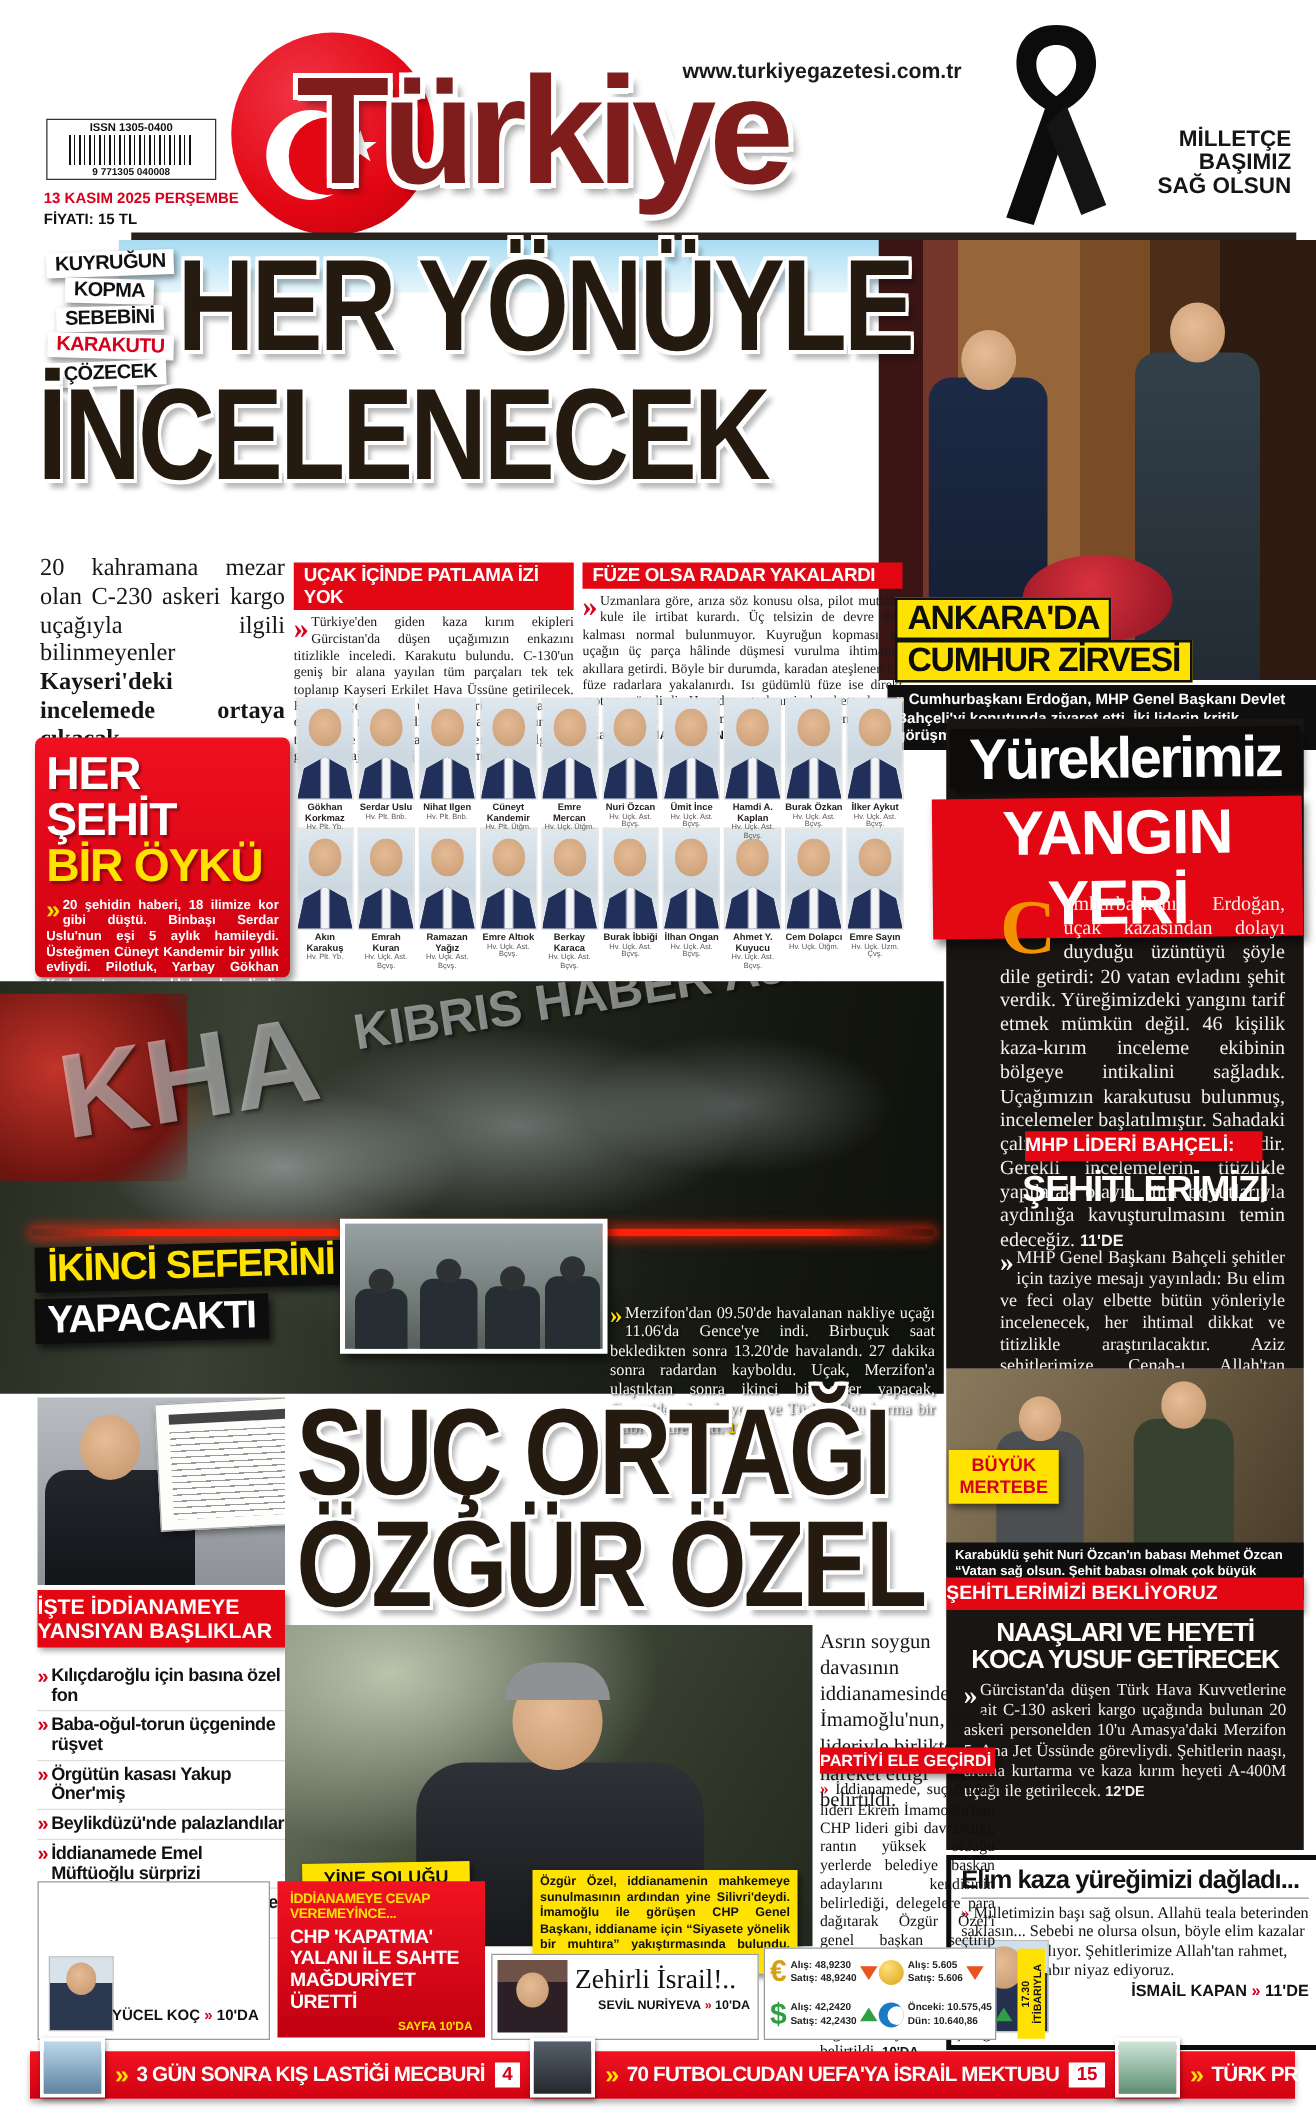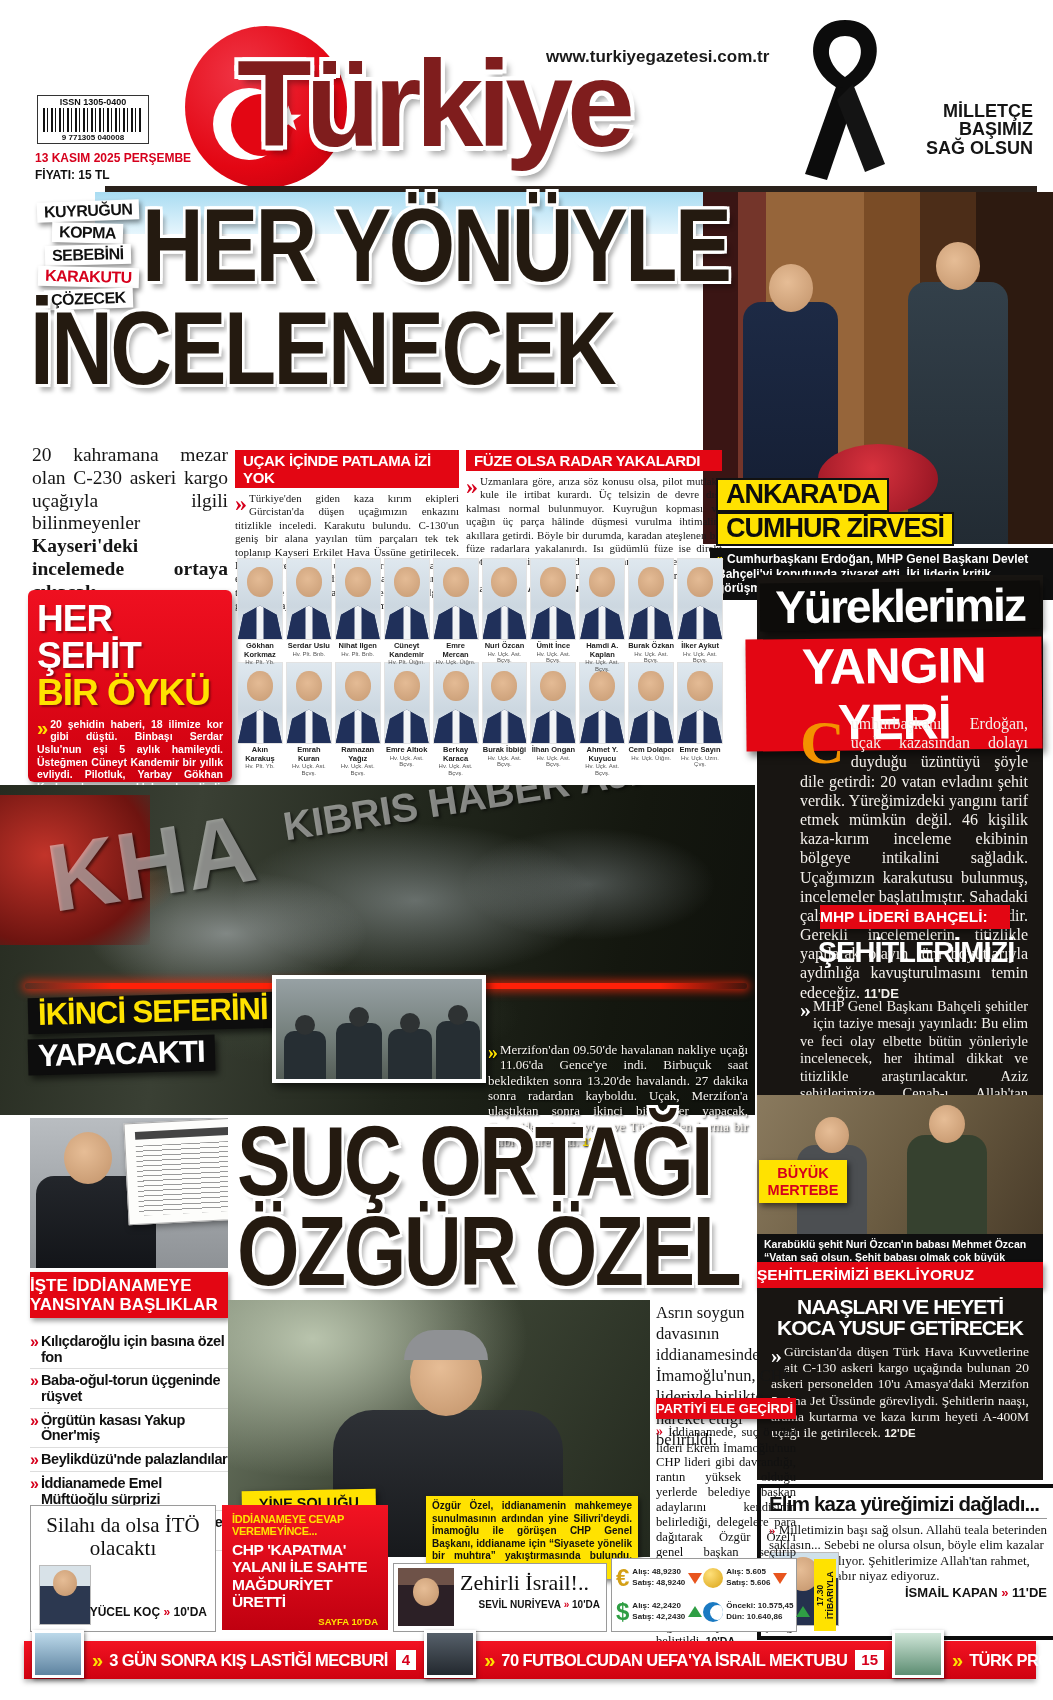--- a/index.html
+++ b/index.html
@@ -5,21 +5,21 @@
   html,body{margin:0;padding:0;background:#e9e9e9;}
   #page{position:relative;width:1053px;height:1700px;background:#fff;overflow:hidden;
         font-family:"Liberation Sans","DejaVu Sans",sans-serif;color:#111;}
   .abs{position:absolute;}
   .serif{font-family:"Liberation Serif","DejaVu Serif",serif;}
   .w900{font-weight:900;}
   .outl{text-shadow:-3px -3px 0 #fff,3px -3px 0 #fff,-3px 3px 0 #fff,3px 3px 0 #fff,0 -3px 0 #fff,0 3px 0 #fff,-3px 0 0 #fff,3px 0 0 #fff,6px 7px 5px rgba(0,0,0,.28);}
   .hl{font-weight:900;color:#241a10;line-height:.92;letter-spacing:-3px;transform:scaleX(.82);transform-origin:0 0;white-space:nowrap;}
   .q{color:#d6001c;font-weight:900;}
   
-  .barcode{border:1px solid #333;background:#fff;font-size:9px;font-weight:700;text-align:center;padding:1px 3px;}
+  .barcode{border:1px solid #333;background:#fff;font-size:9px;font-weight:700;text-align:center;padding:1px 15px;}
   .bars{height:24px;background:repeating-linear-gradient(90deg,#111 0 2px,#fff 2px 4px,#111 4px 5px,#fff 5px 8px);margin:1px 2px;}
   .logo-circle{width:162px;height:162px;border-radius:50%;background:radial-gradient(circle at 35% 30%,#f03545,#e30613 60%,#b9000d);}
   .logo-text{font-size:122px;font-weight:900;color:#7f1d1d;letter-spacing:-6px;
      text-shadow:-4px -4px 0 #fff,4px -4px 0 #fff,-4px 4px 0 #fff,4px 4px 0 #fff,0 5px 0 #fff,6px 8px 6px rgba(0,0,0,.35);}
   .crescent{width:72px;height:72px;border-radius:50%;background:#fff;}
   .crescent:after{content:"";position:absolute;left:18px;top:6px;width:62px;height:62px;border-radius:50%;background:#e30613;}
   .mourn{font-size:18px;font-weight:900;text-align:right;line-height:1.02;color:#151515;}
   
   .badge-line{background:#fff;box-shadow:2px 3px 5px rgba(0,0,0,.45);font-weight:900;font-size:16px;
       padding:1px 7px;margin:1px 0;display:inline-block;letter-spacing:-0.5px;}
@@ -454,21 +454,20 @@
 
   <div class="abs serif" style="left:656px;top:1302px;width:140px;font-size:16.5px;line-height:1.28;color:#151515;">Asrın soygun davasının iddianamesinde İmamoğlu'nun, CHP lideriyle birlikte hareket ettiği belirtildi.</div>
   <div class="abs redkick" style="left:656px;top:1398px;width:140px;font-size:13px;padding:3px 0;">PARTİYİ ELE GEÇİRDİ</div>
   <div class="abs serif" style="left:656px;top:1424px;width:140px;font-size:12.6px;line-height:1.18;text-align:justify;">
     <span class="q" style="font-size:14px;">»</span>
     <span>İddianamede, suç örgütü lideri Ekrem İmamoğlu'nun CHP lideri gibi davrandığı, rantın yüksek olduğu yerlerde belediye başkan adaylarını kendisinin belirlediği, delegelere para dağıtarak Özgür Özel'i genel başkan seçtirip partiyi ele geçirdiği vurgusu yapıldı. Kurultayda Özel'in etrafında yer alanların örgüt üyesi çıktığı belirtildi.</span>
     <b style="font-family:'Liberation Sans',sans-serif;font-size:10.5px;">10'DA</b>
   </div>
 
   <div class="abs box" style="left:30px;top:1505px;width:184px;height:125px;">
-    <div class="serif" style="font-size:21px;text-align:center;line-height:1.1;padding:8px 10px 4px;">Silahı da olsa İTÖ olacaktı</div>
     <div class="abs" style="left:8px;bottom:6px;width:50px;height:58px;background:linear-gradient(#d8e2e8 0 35%,#2c3850 35%);border:1px solid #bbb;">
       <div class="head" style="left:13px;top:4px;width:24px;height:26px;"></div>
     </div>
     <div class="abs" style="right:8px;bottom:12px;font-size:12px;">
       <b>YÜCEL KOÇ</b>
       <span class="q">»</span>
       <b style="color:#111;">10'DA</b>
     </div>
   </div>
 

